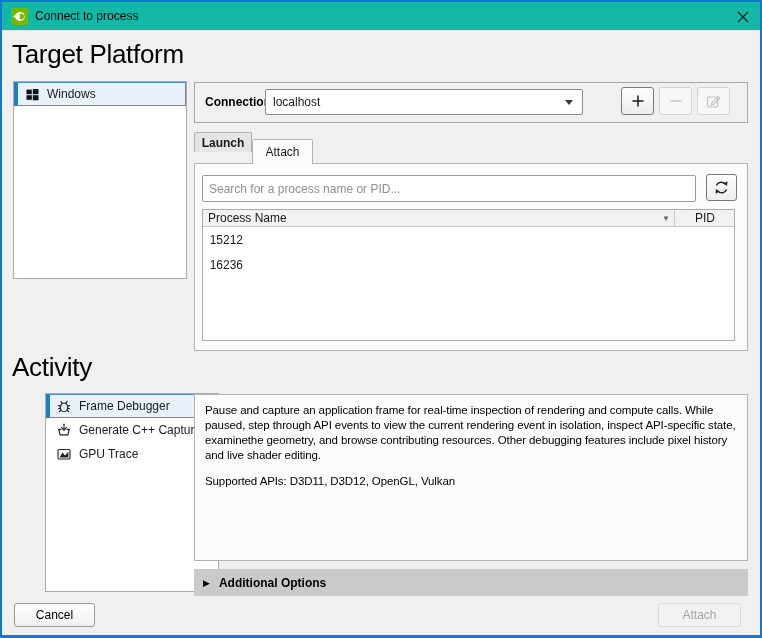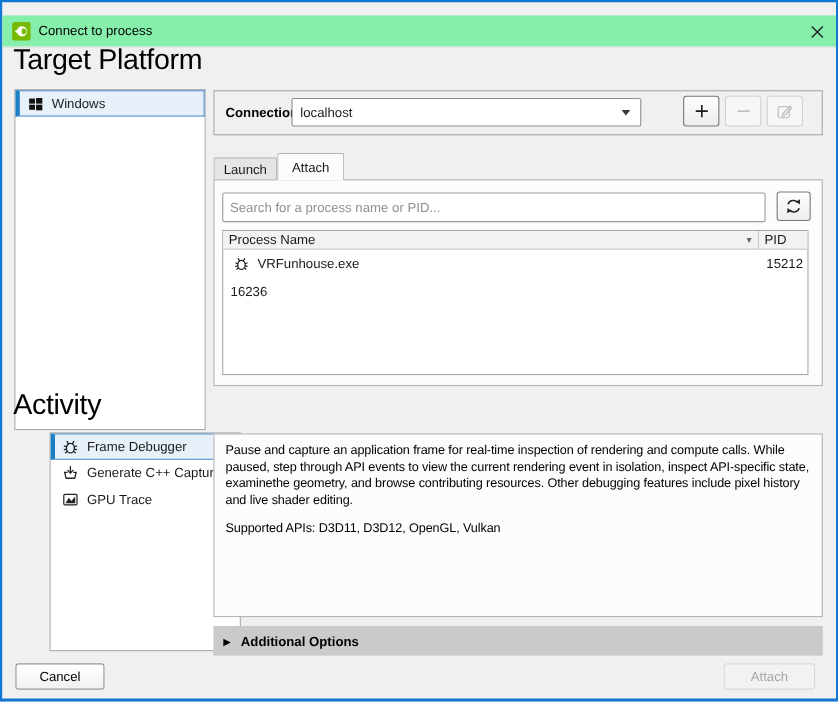--- a/index.html
+++ b/index.html
@@ -5,61 +5,61 @@
   html,body{margin:0;padding:0;background:#fff;}
   *{box-sizing:border-box;}
   .window{
     position:relative;width:762px;height:638px;
     border:2px solid #1277d3;border-bottom-width:3px;
     background:#f0f0f0;
     font-family:"Liberation Sans", sans-serif;font-size:12px;color:#1a1a1a;
     overflow:hidden;
   }
   
-  .titlebar{position:absolute;left:0;top:12px;width:758px;height:29px;background:#86efac;border-bottom:1px solid #e4e4e4;}
+  .titlebar{position:absolute;left:0;top:0;width:758px;height:29px;background:#14b8a6;border-bottom:1px solid #e4e4e4;}
   .titlebar .appicon{position:absolute;left:9px;top:6px;width:17px;height:17px;}
   .titlebar .title{position:absolute;left:33px;top:0;line-height:29px;font-size:12px;color:#000;}
   .close-btn{position:absolute;right:8px;top:7px;width:18px;height:16px;display:flex;align-items:center;justify-content:center;cursor:pointer;background:transparent;border:none;padding:0;}
   
   .h-heading{position:absolute;left:10px;font-size:26px;font-weight:400;color:#000;line-height:30px;letter-spacing:-0.3px;}
   #heading-target{top:37px;}
   #heading-activity{top:350px;}
   
   .listbox{position:absolute;background:#ffffff;border:1px solid #ababab;}
-  #platform-list{left:11px;top:79px;width:174px;height:310px;}
+  #platform-list{left:11px;top:79px;width:174px;height:198px;}
   #activity-list{left:11px;top:391px;width:174px;height:199px;margin-left:32px;}
   .list-item{height:24px;display:flex;align-items:center;gap:7px;padding-left:9px;border:1px solid transparent;cursor:pointer;}
   .list-item .txt{white-space:nowrap;}
   .list-item.selected{background:#e8f0f9;border:1px solid #5591cf;border-left:4px solid #1b7fc4;padding-left:6px;}
   .list-item .ico{width:16px;height:16px;flex:0 0 16px;display:flex;align-items:center;justify-content:center;}
   
   .conn-group{position:absolute;left:192px;top:80px;width:554px;height:41px;border:1px solid #a9a9a9;}
   .conn-label{position:absolute;left:10px;top:0;line-height:38px;font-weight:bold;color:#000;}
   .combo{position:absolute;left:70px;top:6px;width:318px;height:26px;background:#fff;border:1px solid #8f8f8f;border-radius:2px;display:flex;align-items:center;cursor:pointer;}
   .combo .val{padding-left:7px;flex:1;}
   .combo .arrow{width:0;height:0;border-left:4px solid transparent;border-right:4px solid transparent;border-top:5px solid #3a3a3a;margin-right:9px;}
   .sq-btn{position:absolute;top:4px;width:33px;height:28px;border-radius:3px;display:flex;align-items:center;justify-content:center;padding:0;cursor:pointer;
     background:linear-gradient(#fefefe,#ededed);border:1px solid #787878;}
   .sq-btn.disabled{background:#f7f7f7;border:1px solid #d2d2d2;cursor:default;}
   #btn-add{left:426px;} #btn-remove{left:464px;} #btn-edit{left:502px;}
   
   .tab{position:absolute;display:flex;align-items:center;justify-content:center;border:1px solid #b3b3b3;border-bottom:none;border-radius:2px 2px 0 0;cursor:pointer;}
-  #tab-launch{left:192px;top:141px;width:58px;height:20px;background:#e5e5e5;}
+  #tab-launch{left:192px;top:130px;width:58px;height:20px;background:#e5e5e5;font-weight:bold;}
   #tab-attach{left:250px;top:137px;width:61px;height:25px;background:#fcfcfc;z-index:2;}
   
   .tab-panel{position:absolute;left:192px;top:161px;width:554px;height:188px;background:#fcfcfc;border:1px solid #b3b3b3;}
   .search-input{position:absolute;left:7px;top:11px;width:494px;height:27px;border:1px solid #9a9a9a;border-radius:2px;background:#fff;padding:0 6px;font:12px "Liberation Sans",sans-serif;color:#1a1a1a;}
   .search-input::placeholder{color:#8f8f8f;}
   .refresh-btn{position:absolute;left:511px;top:10px;width:31px;height:27px;border-radius:3px;background:linear-gradient(#fefefe,#ededed);border:1px solid #787878;display:flex;align-items:center;justify-content:center;padding:0;cursor:pointer;}
   
   .ptable{position:absolute;left:7px;top:45px;width:533px;height:132px;background:#fff;border:1px solid #ababab;display:flex;flex-direction:column;}
   .thead{display:flex;height:17px;background:#f2f2f2;border-bottom:1px solid #c9c9c9;align-items:center;flex:0 0 17px;}
   .th-name{flex:1;display:flex;align-items:center;padding-left:5px;height:100%;border-right:1px solid #c9c9c9;cursor:pointer;}
   .th-name .sort{margin-left:auto;margin-right:4px;font-size:8px;color:#666;}
-  .th-pid{width:44px;padding-left:5px;cursor:pointer;}
+  .th-pid{width:44px;padding-left:5px;cursor:pointer;margin-left:15px;}
   .trow{display:flex;align-items:center;height:25px;cursor:pointer;}
   .trow .cell-name{flex:1;display:flex;align-items:center;gap:7px;padding-left:9px;}
   .trow .cell-pid{width:44px;text-align:right;padding-right:4px;}
   
   .desc-panel{position:absolute;left:192px;top:392px;width:554px;height:167px;background:#fcfcfc;border:1px solid #b3b3b3;padding:8px 10px;}
   .desc-panel p{margin:0;font-size:11.5px;letter-spacing:-0.1px;line-height:15px;color:#000;}
   .desc-panel p + p{margin-top:11px;}
   .addl-bar{position:absolute;left:192px;top:567px;width:554px;height:27px;background:#cacaca;display:flex;align-items:center;gap:9px;padding-left:9px;cursor:pointer;}
   .addl-bar .exp{font-size:9px;color:#000;}
   .addl-bar .lbl{font-weight:bold;color:#000;}
@@ -164,31 +164,20 @@
       <div class="thead">
         <div class="th-name">
           <span>Process Name</span>
           <span class="sort">▼</span>
         </div>
         <div class="th-pid">
           <span>PID</span>
         </div>
       </div>
       <div class="trow">
-        <div class="cell-name">
-          <span class="ico">
-            <svg width="15" height="15" viewBox="0 0 15 15" fill="none" stroke="#222" stroke-width="1.1" stroke-linecap="round">
-              <ellipse cx="7.5" cy="8.8" rx="3.4" ry="4.1"></ellipse>
-              <path d="M5.8 5.2 L4.6 3.1 M9.2 5.2 L10.4 3.1"></path>
-              <path d="M4.1 7.6 L2.3 7.1 M4.1 9.6 L2.3 10.1 M4.9 11.4 L3.3 12.7"></path>
-              <path d="M10.9 7.6 L12.7 7.1 M10.9 9.6 L12.7 10.1 M10.1 11.4 L11.7 12.7"></path>
-            </svg>
-          </span>
-          <span>VRFunhouse.exe</span>
-        </div>
         <div class="cell-pid">15212</div>
       </div>
       <div class="trow">
         <div class="cell-pid">16236</div>
       </div>
     </div>
   </div>
 
   <div class="h-heading" id="heading-activity">Activity</div>
 

